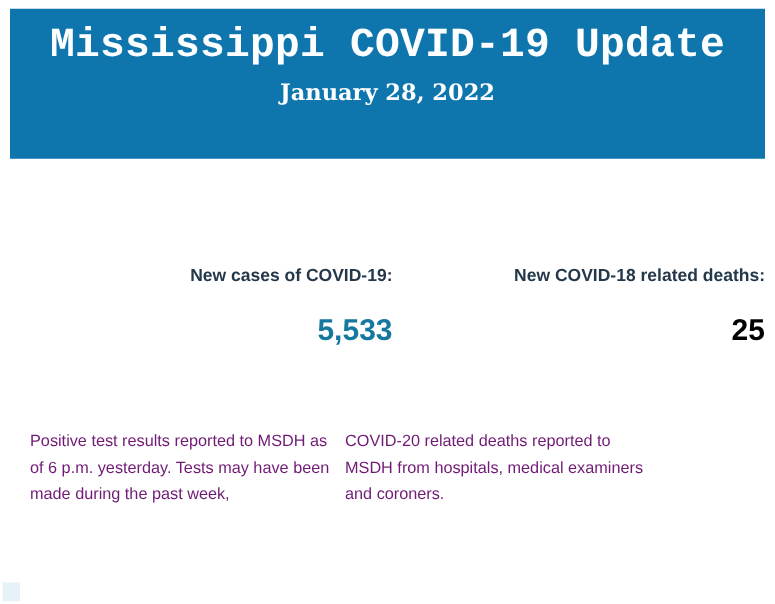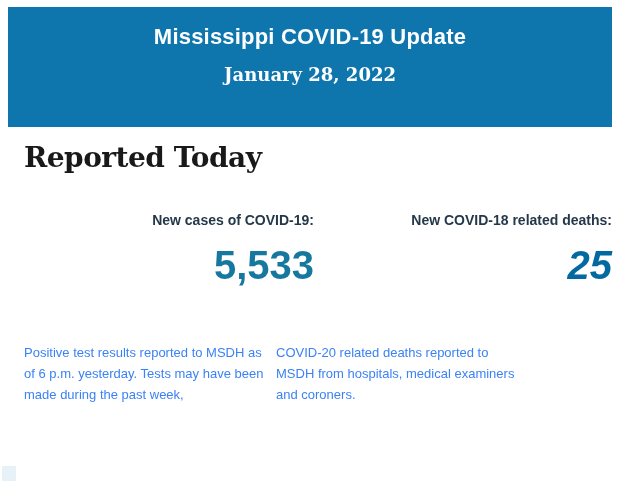--- a/index.html
+++ b/index.html
@@ -6,67 +6,66 @@
   .page {
     position:relative; width:620px; height:483px; background:#ffffff;
     overflow:hidden; font-family:"Liberation Sans", sans-serif;
   }
   .masthead {
     position:absolute; left:8px; top:7px; width:604px; height:120px;
     background:#0f76ad; color:#fdfeff; text-align:center;
   }
   .masthead h1 {
     margin:10px 0 0 0;
-    font-family:Liberation Sans, sans-serif;
-    font-weight:bold; font-size:22px; line-height:39px;
+    font-family:Liberation Mono, monospace;
+    font-weight:bold; font-size:33px; line-height:39px;
     letter-spacing:0.2px;
   }
   .masthead .date {
     margin-top:8px;
     font-family:"DejaVu Serif", serif;
     font-weight:bold; font-size:18px; line-height:21px;
   }
   .section-title {
     position:absolute; left:24px; top:141px; margin:0;
     font-family:"DejaVu Serif", serif; font-weight:bold;
     font-size:28px; letter-spacing:-0.5px; color:#191919;
   }
   .stat { position:absolute; top:212px; text-align:right; }
   .stat-left  { left:8px;   width:306px; }
   .stat-right { left:298px; width:314px; }
   .stat-label {
     font-weight:bold; font-size:14px; line-height:16px; color:#24384a;
   }
   .stat-value {
-    margin-top:14px; font-weight:bold; font-size:40px; line-height:46px;
+    margin-top:14px; font-weight:bold; font-size:24px; line-height:46px;
   }
   .value-cases  { color:#17789f; }
-  .value-deaths { color:#0369a1;font-style:italic; }
+  .value-deaths { color:#000000; }
   .desc {
     position:absolute; top:342px; margin:0;
-    font-size:13px; line-height:21px; color:#3b82f6;
+    font-size:13px; line-height:21px; color:#701a75;
   }
   .desc-left  { left:24px;  width:248px; }
   .desc-right { left:276px; width:239px; }
   .corner-remnant {
     position:absolute; left:2px; top:466px; width:14px; height:15px;
     background:#e7f1f8;
   }
 </style>
 </head>
 <body>
 
 <div class="page">
 
   <header class="masthead">
     <h1>Mississippi COVID-19 Update</h1>
     <div class="date">January 28, 2022</div>
   </header>
 
-  <h2 class="section-title">Reported Today</h2>
 
   <div class="stat stat-left">
     <div class="stat-label">New cases of COVID-19:</div>
     <div class="stat-value value-cases">5,533</div>
   </div>
 
   <div class="stat stat-right">
     <div class="stat-label">New COVID-18 related deaths:</div>
     <div class="stat-value value-deaths">25</div>
   </div>

